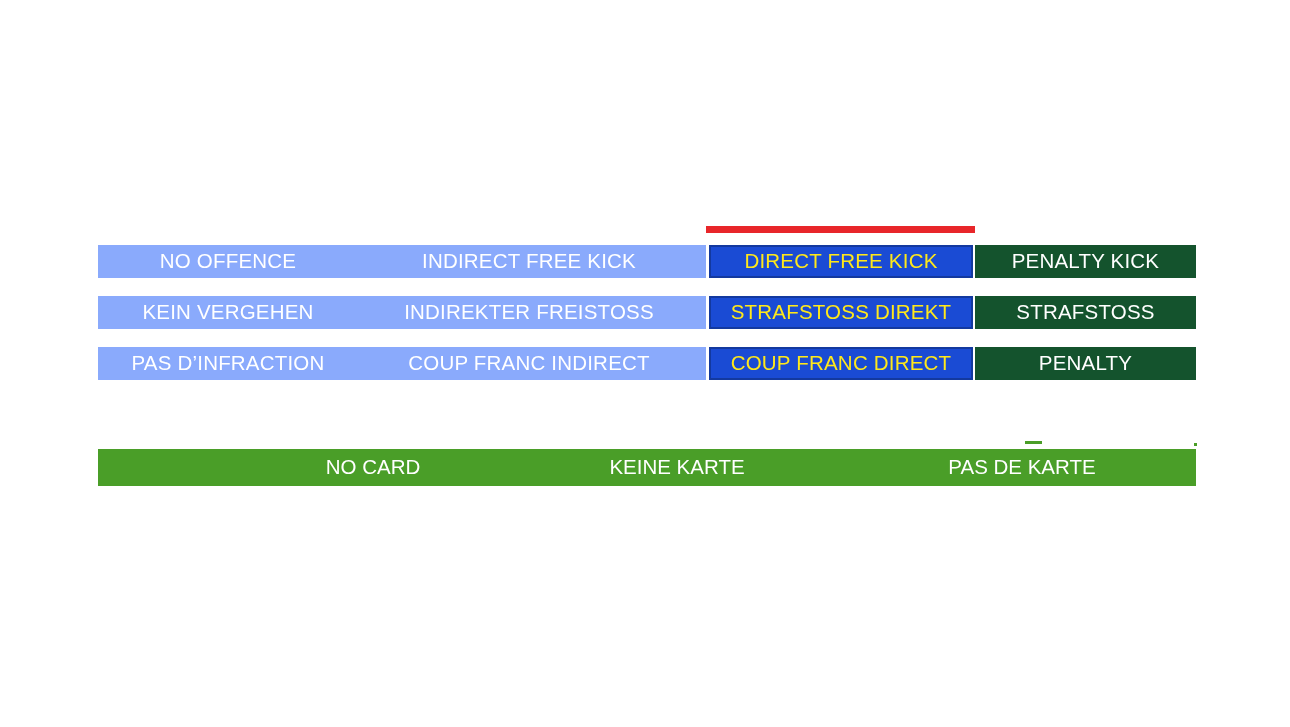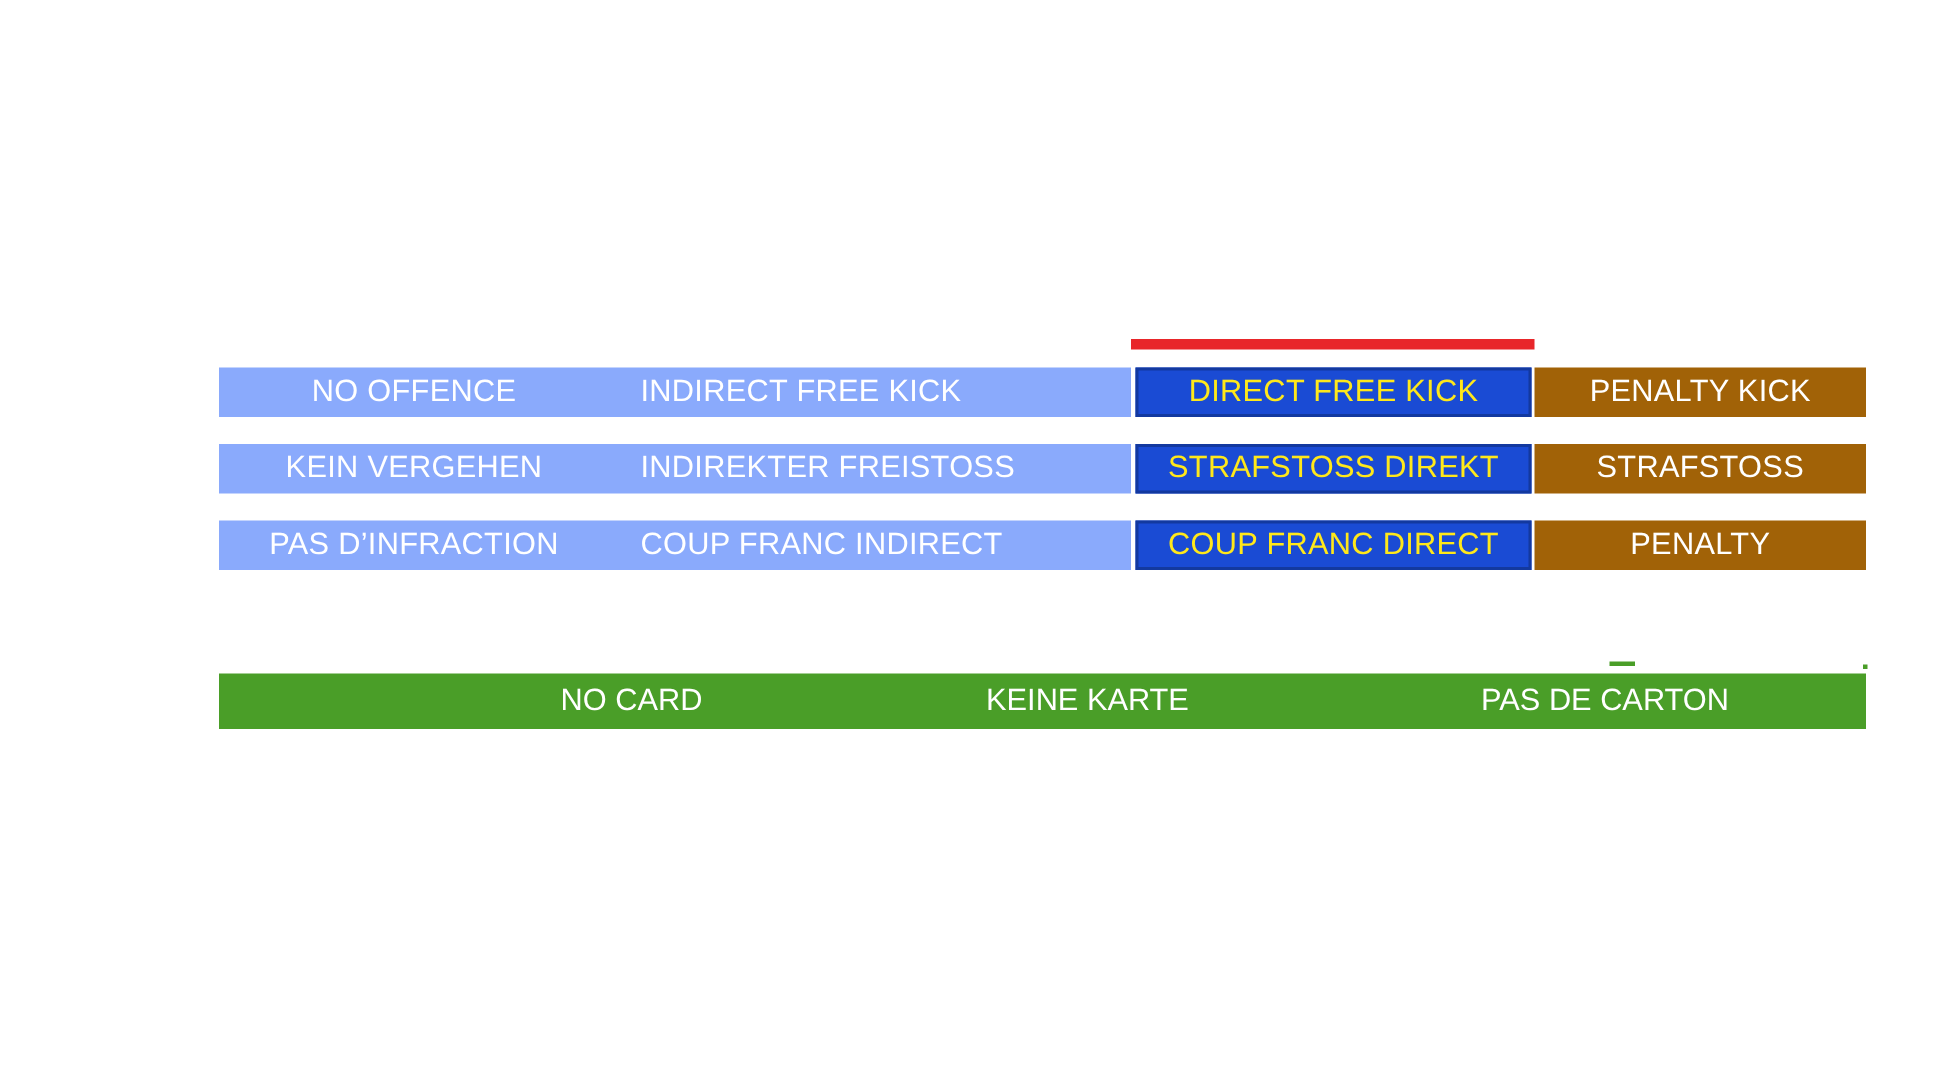--- a/index.html
+++ b/index.html
@@ -14,21 +14,20 @@
     overflow: hidden;
     position: relative;
   }
 
   #stage {
     position: absolute;
     left: 0;
     top: 0;
     width: 1170px;
     height: 727px;
-    margin-left: 48px;
   }
 
   
   .matrix {
     position: absolute;
     left: 98px;
     top: 245px;
     width: 1098px;
   }
 
@@ -61,34 +60,34 @@
 
   .cell-text {
     font-size: 20.5px;
     letter-spacing: 0.2px;
     line-height: 1;
   }
 
   
   .c-plain   { left: 0px;   width: 608px;  background: #8AAAFC; }
   .c-direct  { left: 611px; width: 264px;  background: #1A4BD4; border: 2px solid #13399F; }
-  .c-penalty { left: 877px; width: 221px;  background: #a16207; }
+  .c-penalty { left: 877px; width: 221px;  background: #14532d; }
 
   .label-1 {
     position: absolute;
     left: 0;
     width: 260px;
     text-align: center;
     color: #ffffff;
   }
   .label-2 {
     position: absolute;
     left: 281px;
     width: 300px;
-    text-align: left;
+    text-align: center;
     color: #ffffff;
   }
 
   .txt-white  { color: #ffffff; }
   .txt-yellow { color: #FFE81A; }
 
   
   .card-bar {
     position: absolute;
     left: 98px;
@@ -179,16 +178,16 @@
     </div>
 
   </div>
 
   <div class="green-dash"></div>
   <div class="green-dot"></div>
 
   <div class="card-bar">
     <span class="card-label card-label-1">NO CARD</span>
     <span class="card-label card-label-2">KEINE KARTE</span>
-    <span class="card-label card-label-3">PAS DE CARTON</span>
+    <span class="card-label card-label-3">PAS DE KARTE</span>
   </div>
 
 </div>
 
 </body></html>

